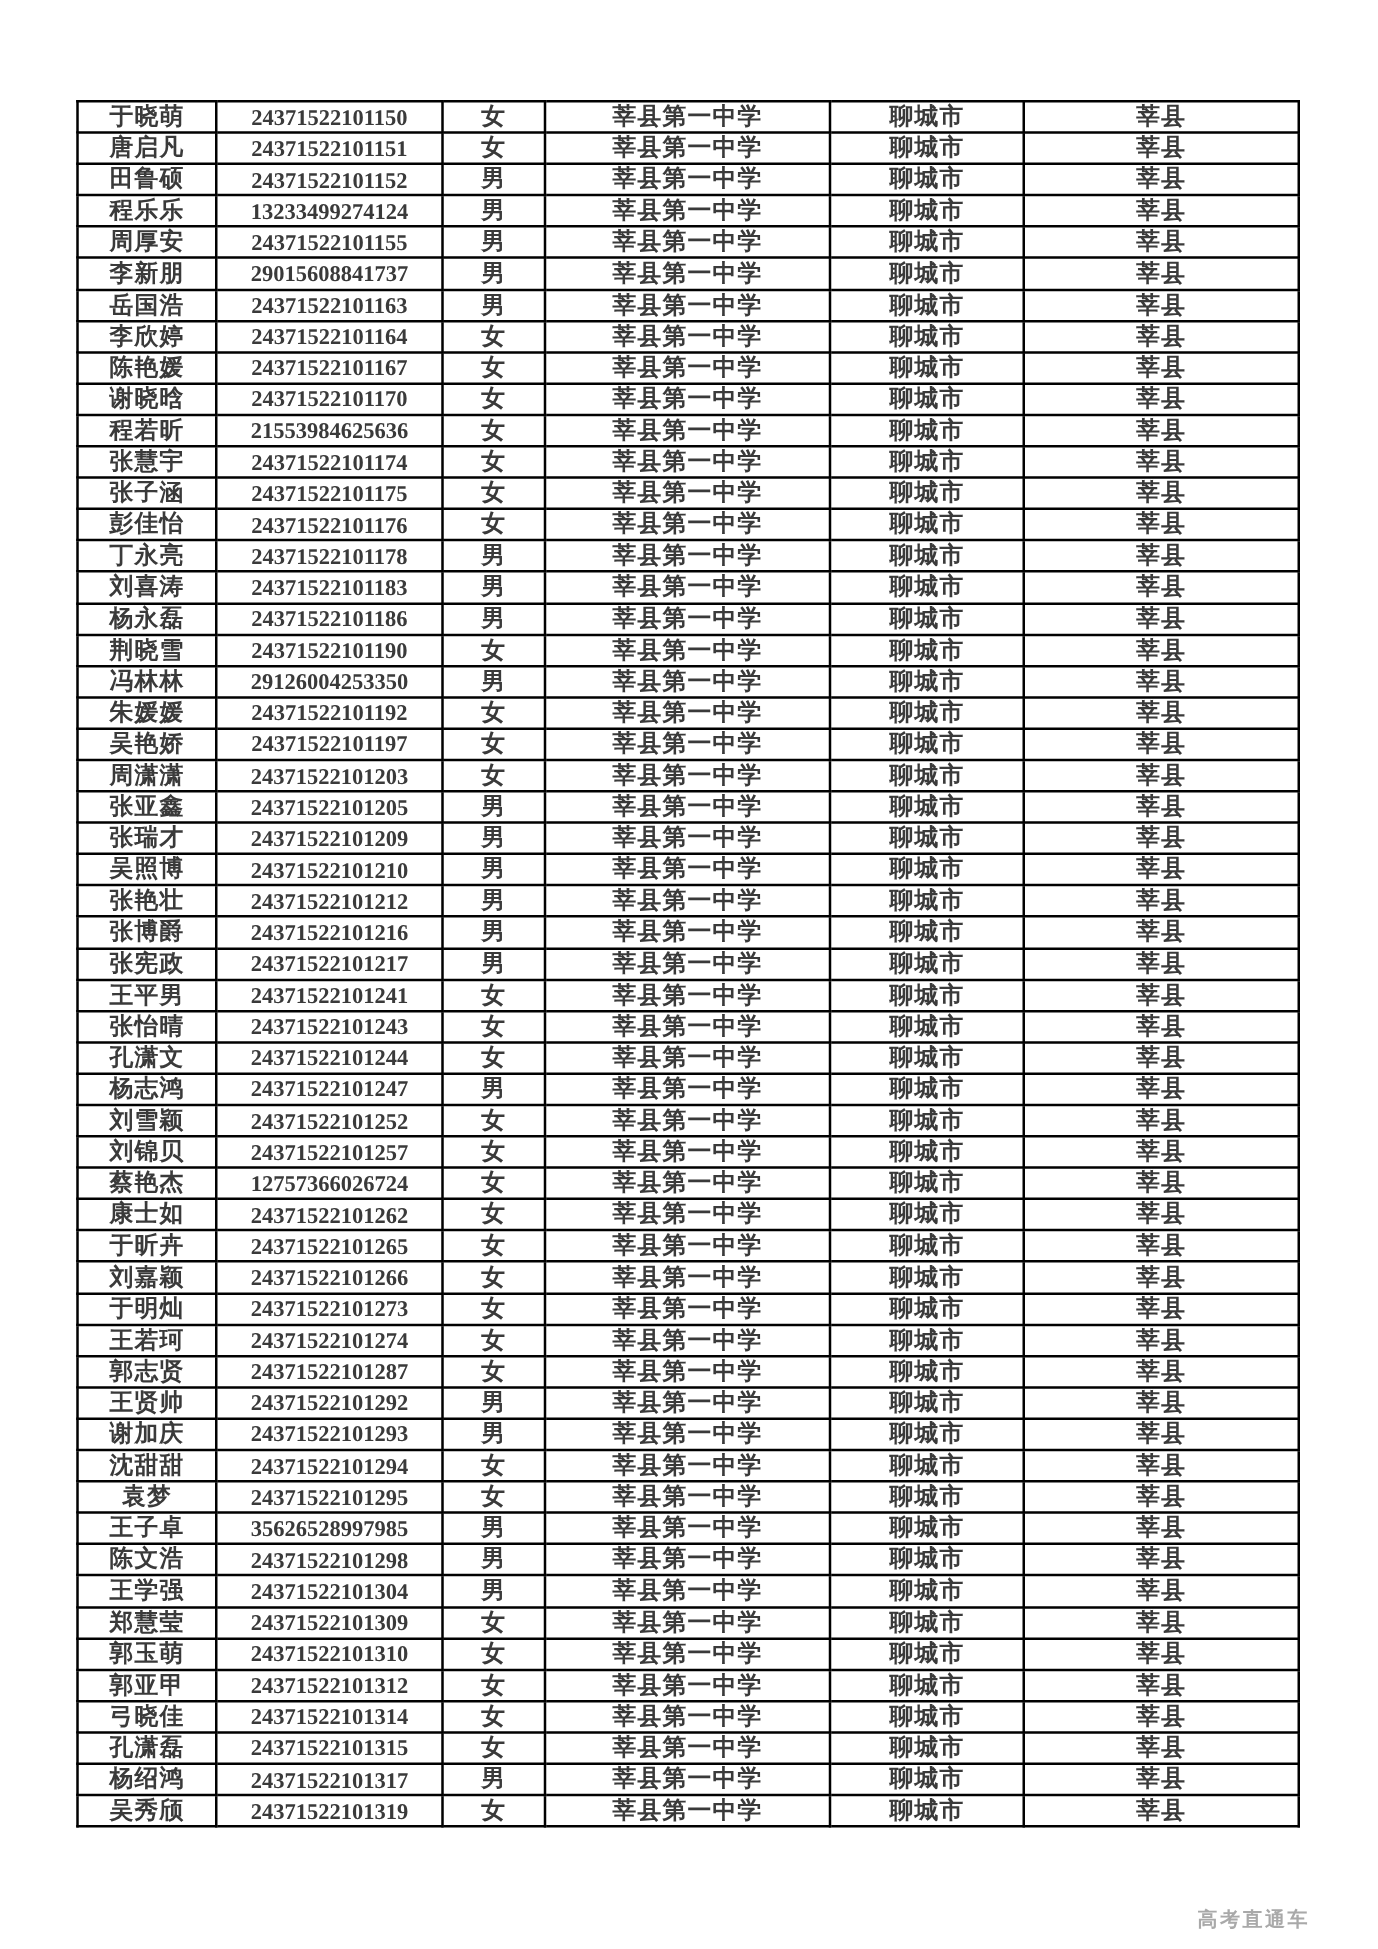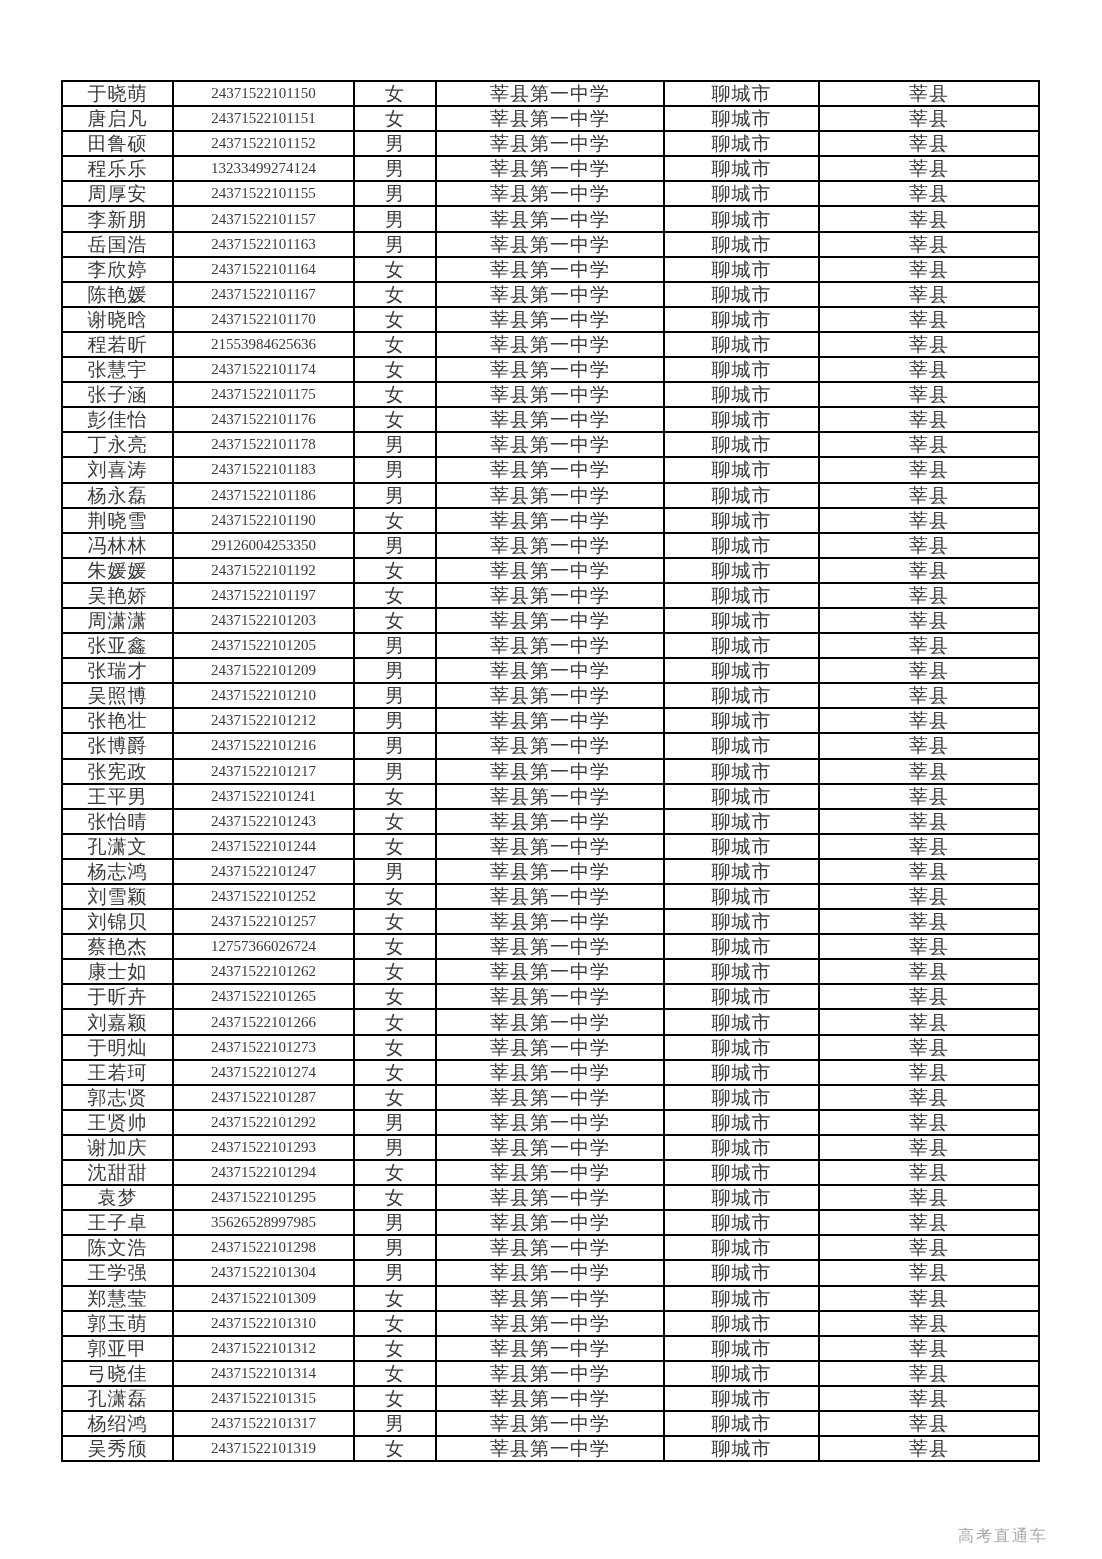--- a/index.html
+++ b/index.html
@@ -3,20 +3,21 @@
 <meta charset="utf-8">
 <style>
   html, body { margin: 0; padding: 0; background: #ffffff; }
   .page {
     position: relative;
     width: 1073px;
     height: 1559px;
     background: #ffffff;
     overflow: hidden;
     font-family: "Liberation Serif", "DejaVu Serif", serif;
+    font-weight: bold;
   }
   .roster {
     position: absolute;
     left: 61px;
     top: 80px;
     width: 977px;
     border-collapse: collapse;
     table-layout: fixed;
   }
   .roster td {
@@ -27,21 +28,21 @@
     vertical-align: middle;
     font-size: 19px;
     line-height: 1;
     color: #3a3a3a;
     letter-spacing: 1px;
     white-space: nowrap;
     overflow: hidden;
   }
   .roster td.col-exam-number {
     letter-spacing: 0;
-    font-size: 15px;
+    font-size: 18px;
     text-align: center;
   }
   .watermark {
     position: absolute;
     left: 958px;
     top: 1526px;
     font-size: 16px;
     letter-spacing: 2px;
     color: #a9a9a9;
     font-family: "Liberation Serif", "DejaVu Serif", serif;
@@ -98,21 +99,21 @@
         <tr>
           <td class="col-name">周厚安</td>
           <td class="col-exam-number">24371522101155</td>
           <td class="col-gender">男</td>
           <td class="col-school">莘县第一中学</td>
           <td class="col-city">聊城市</td>
           <td class="col-county">莘县</td>
         </tr>
         <tr>
           <td class="col-name">李新朋</td>
-          <td class="col-exam-number">24371522101157</td>
+          <td class="col-exam-number">29015608841737</td>
           <td class="col-gender">男</td>
           <td class="col-school">莘县第一中学</td>
           <td class="col-city">聊城市</td>
           <td class="col-county">莘县</td>
         </tr>
         <tr>
           <td class="col-name">岳国浩</td>
           <td class="col-exam-number">24371522101163</td>
           <td class="col-gender">男</td>
           <td class="col-school">莘县第一中学</td>

